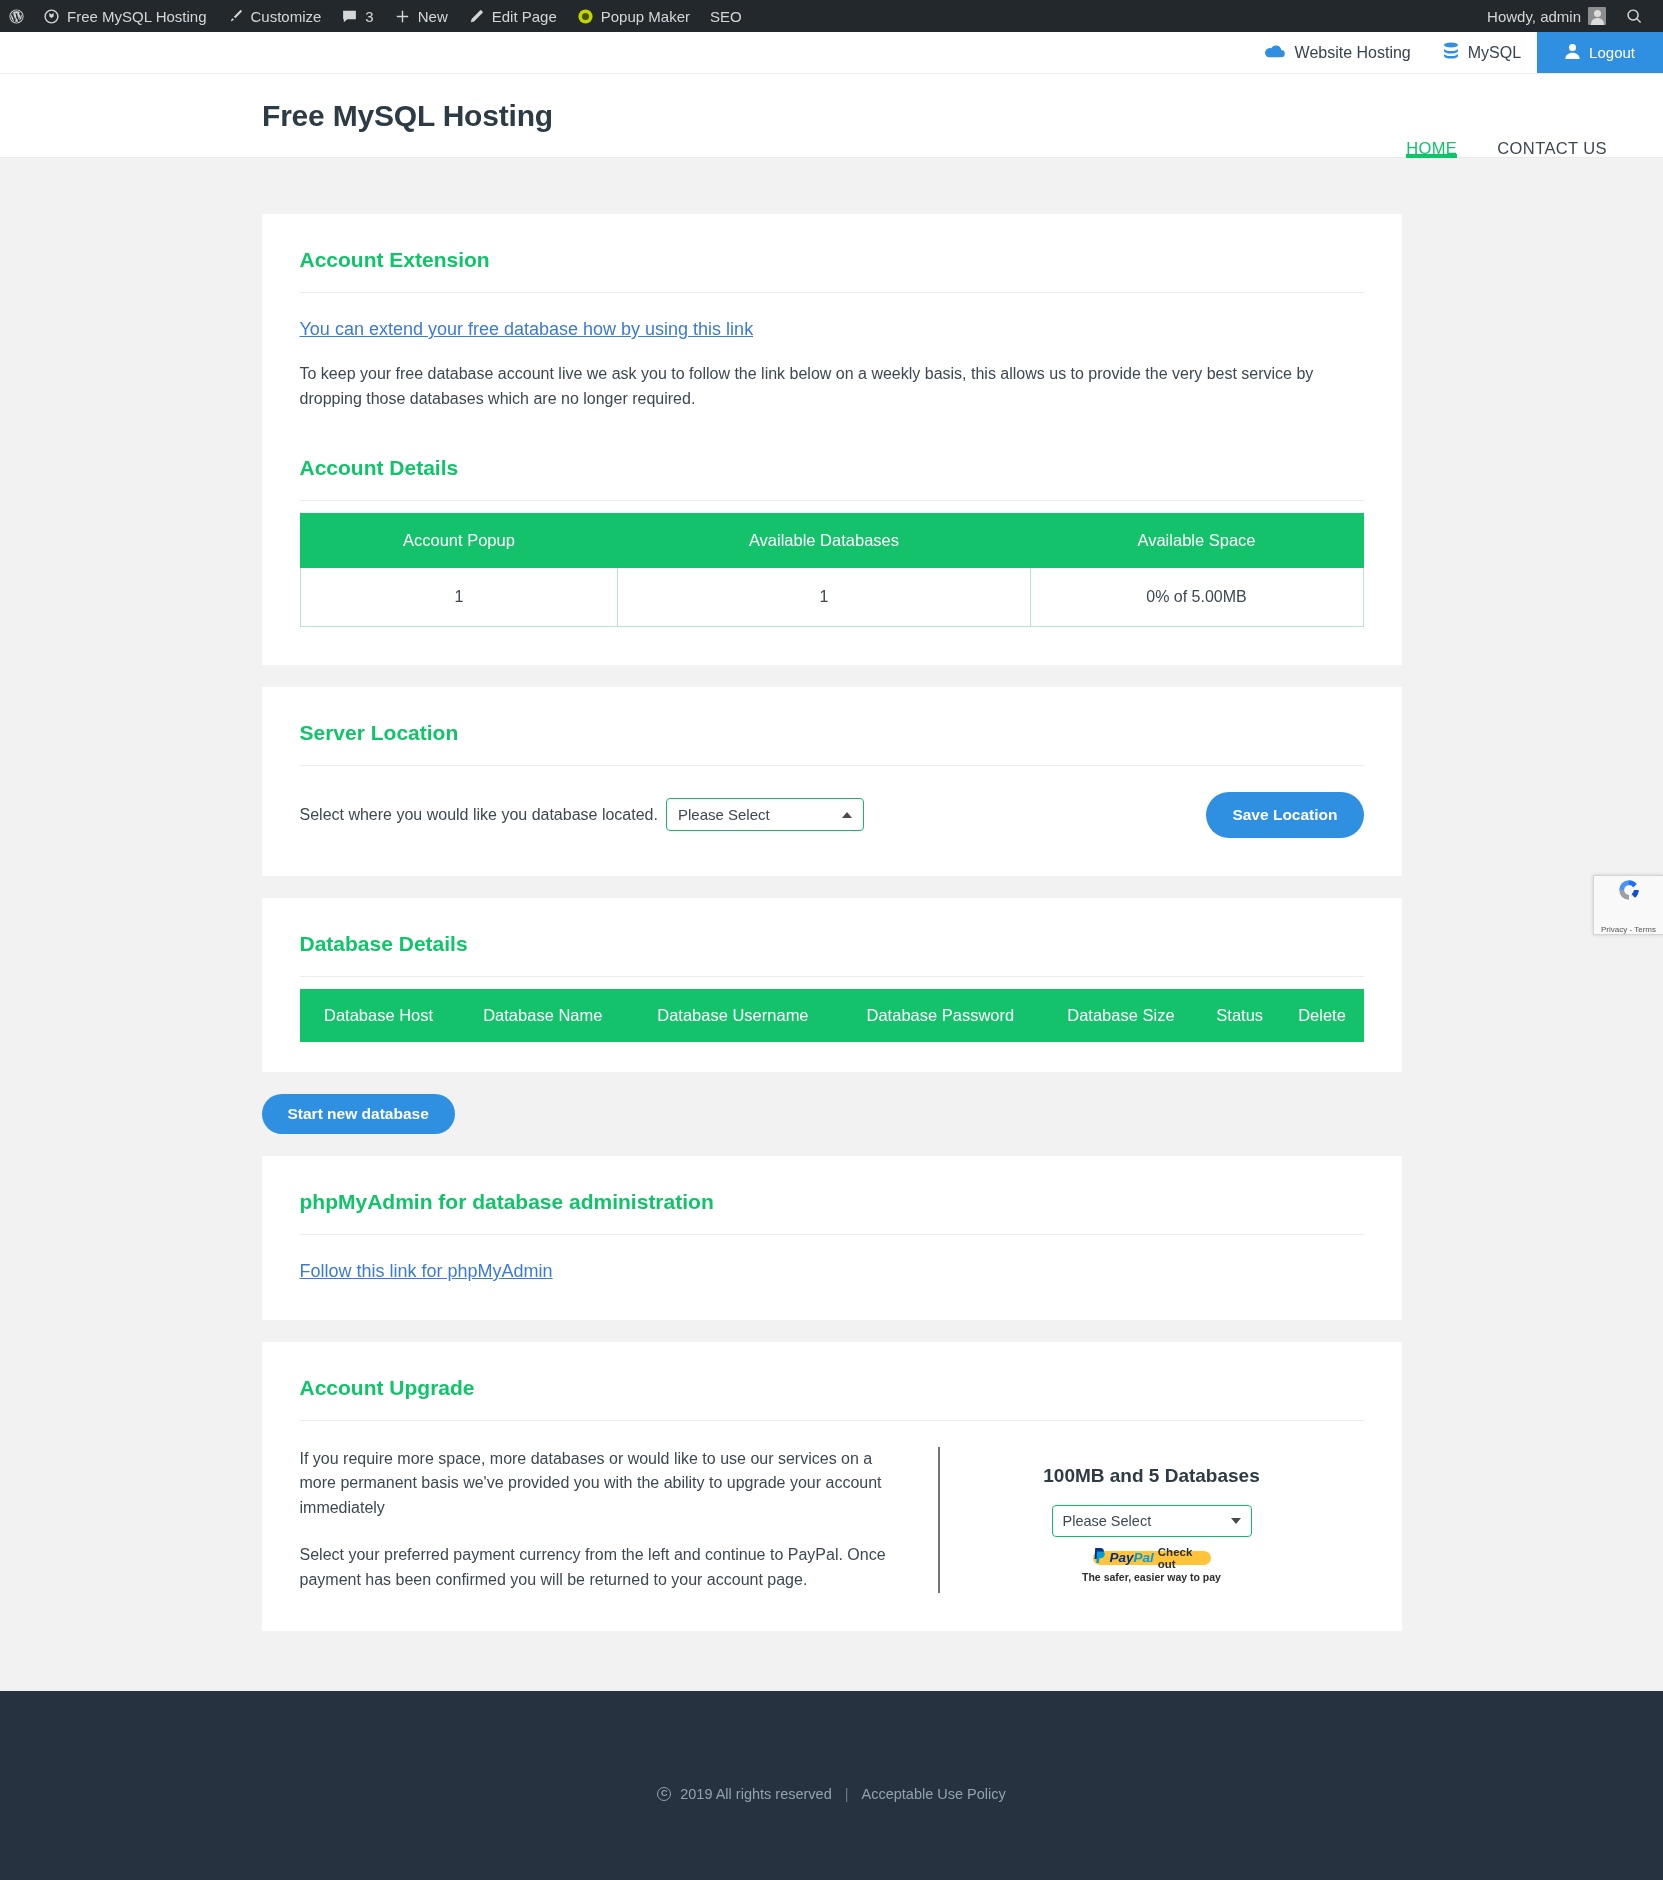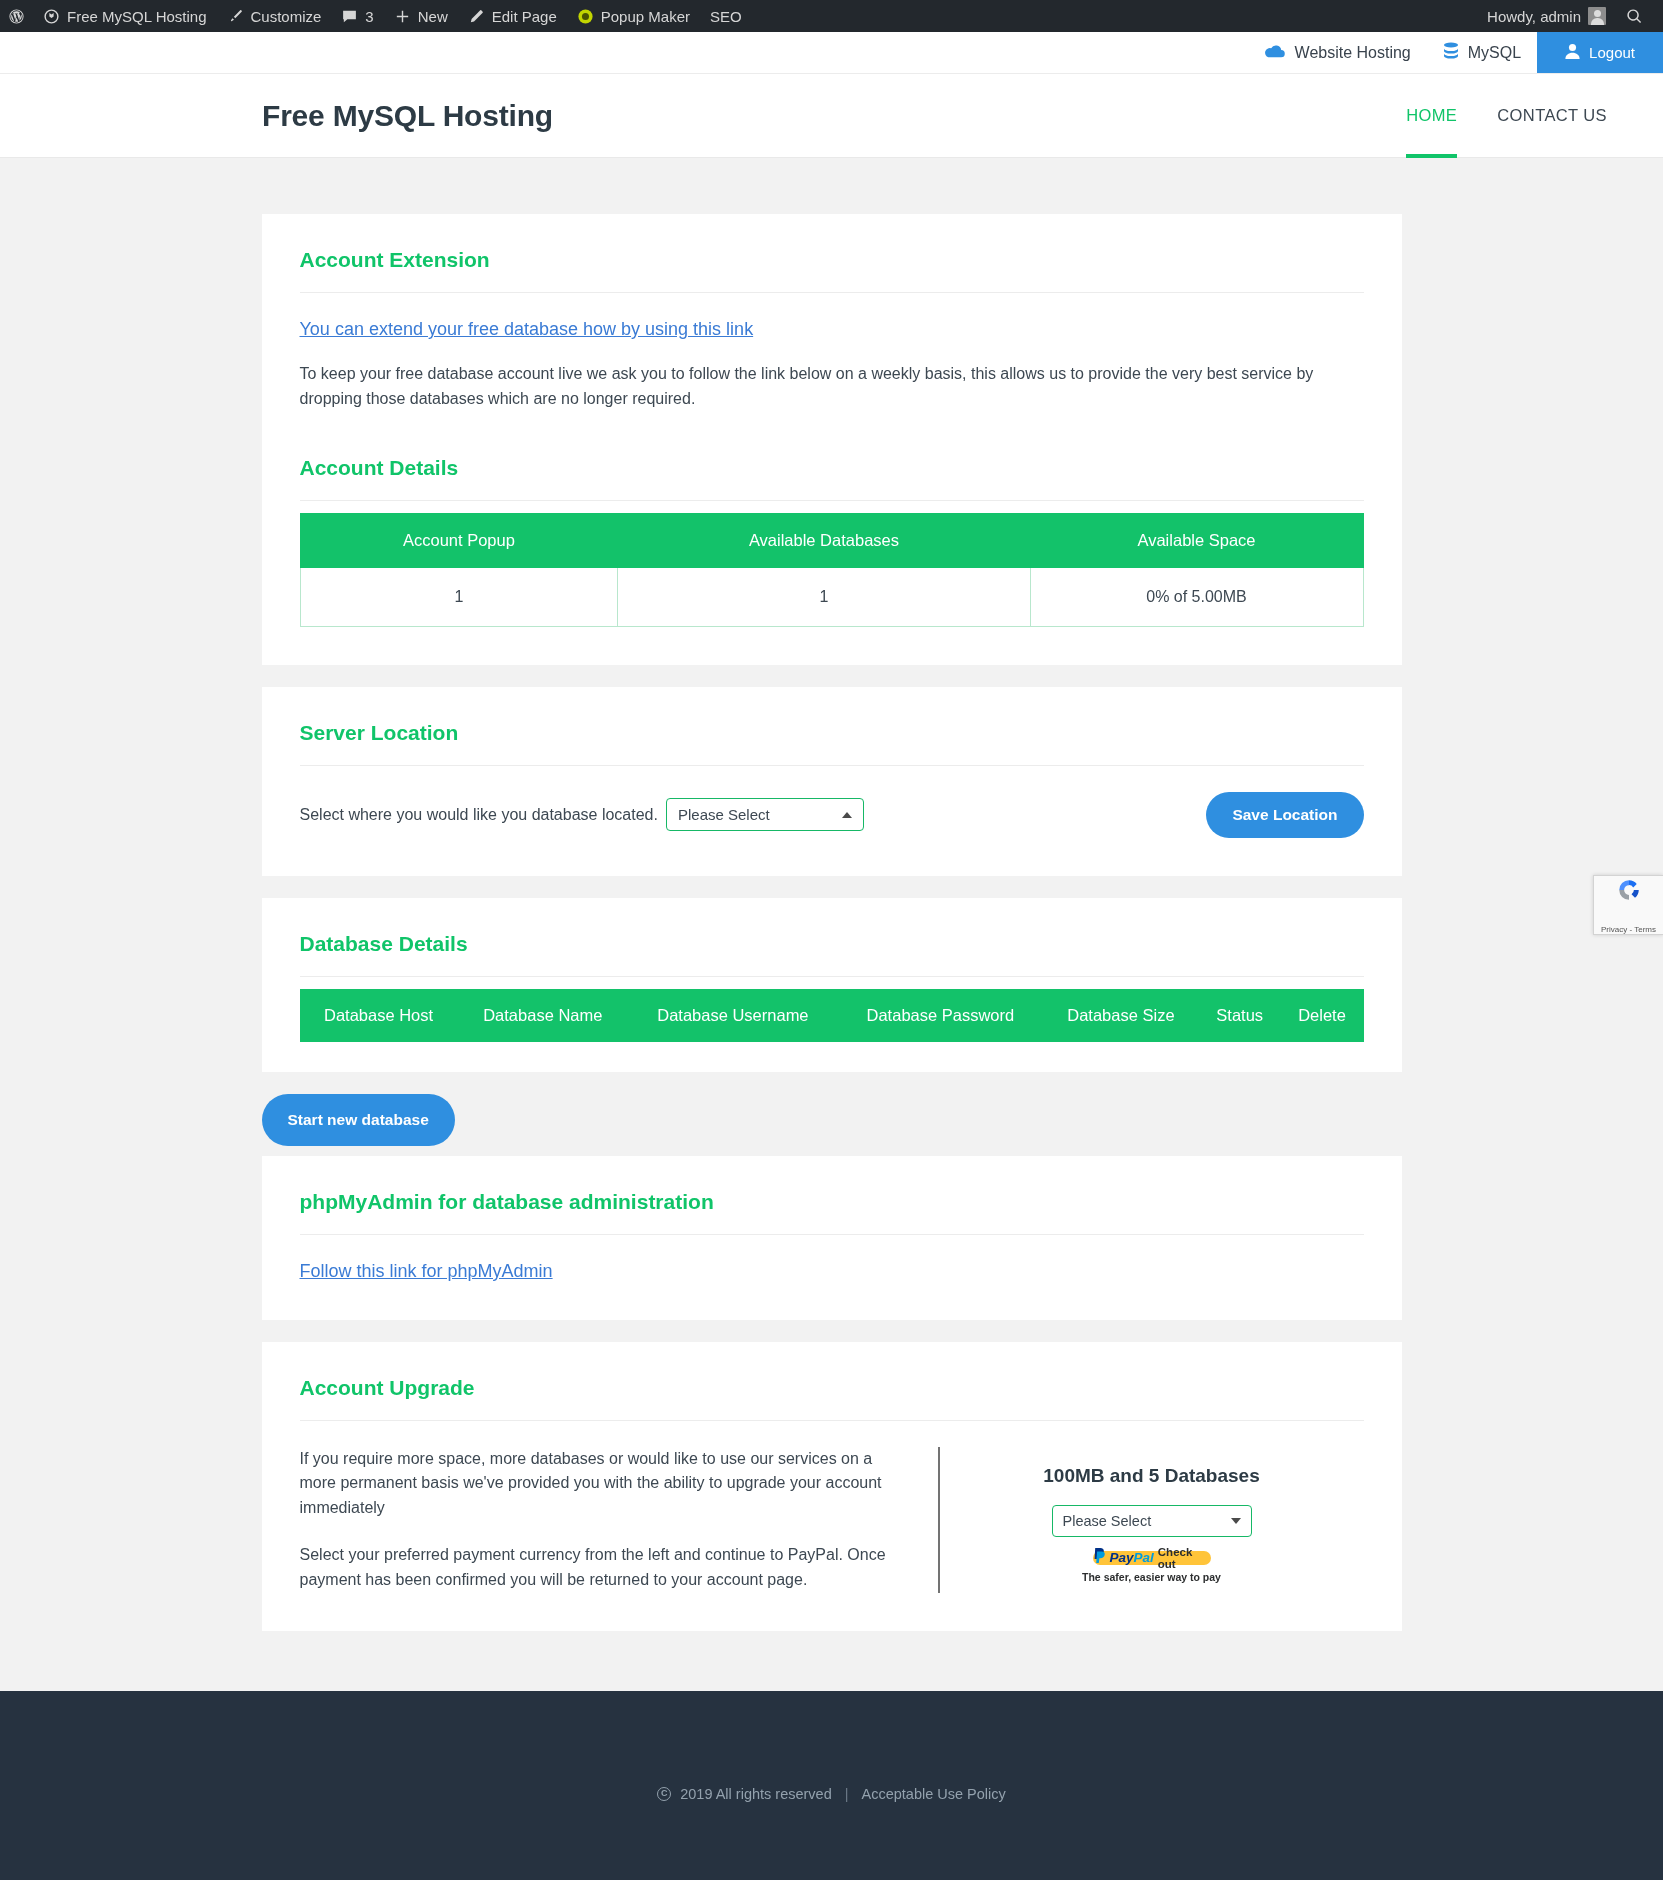--- a/index.html
+++ b/index.html
@@ -76,21 +76,21 @@
     padding: 0 36px 0 0;
     border-bottom: 1px solid #e9e9e9;
     position: relative;
   }
   .site-title {
     font-size: 30px; font-weight: bold; color: #2d3b45;
     margin-left: 262px; letter-spacing: -0.2px;
   }
   .main-nav { margin-left: auto; display: flex; align-items: stretch; height: 84px; }
   .nav-item {
-    display: flex; align-items: center; padding: 0 20px;
+    display: flex; align-items: flex-end; padding: 0 20px;
     font-size: 16.5px; letter-spacing: 0.4px; color: #3d4852;
     cursor: pointer; position: relative;
   }
   .nav-item.active { color: #10c469; }
   .nav-item.active::after {
     content: ""; position: absolute; left: 20px; right: 20px; bottom: 0;
     height: 4px; background: #10c469;
   }
 
   
@@ -160,23 +160,23 @@
   .btn-blue {
     background: #2f8fe0; color: #fff; border: none; border-radius: 30px;
     padding: 14px 26px; font-size: 15.5px; font-weight: bold; cursor: pointer;
     font-family: "Liberation Sans", sans-serif;
   }
   .loc-row .btn-blue { margin-left: auto; }
 
   .start-db-wrap { width: 1140px; margin: 0 auto 0 auto; }
   .btn-start {
     background: #2f8fe0; color: #fff; border: none; border-radius: 30px;
-    padding: 17px 26px; font-size: 15.5px; font-weight: bold; cursor: pointer;
+    padding: 11px 26px; font-size: 15.5px; font-weight: bold; cursor: pointer;
     font-family: "Liberation Sans", sans-serif;
-    margin-bottom: 10px;
+    margin-bottom: 22px;
   }
 
   
   .upgrade-body { display: flex; margin-top: 6px; }
   .upgrade-left { flex: 0 0 640px; padding-right: 34px; border-right: 2px solid #737373; }
   .upgrade-left p { font-size: 16px; line-height: 1.55; color: #3d4852; }
   .upgrade-left p + p { margin-top: 22px; }
   .upgrade-right {
     flex: 1; display: flex; flex-direction: column; align-items: center;
     padding-top: 18px;

